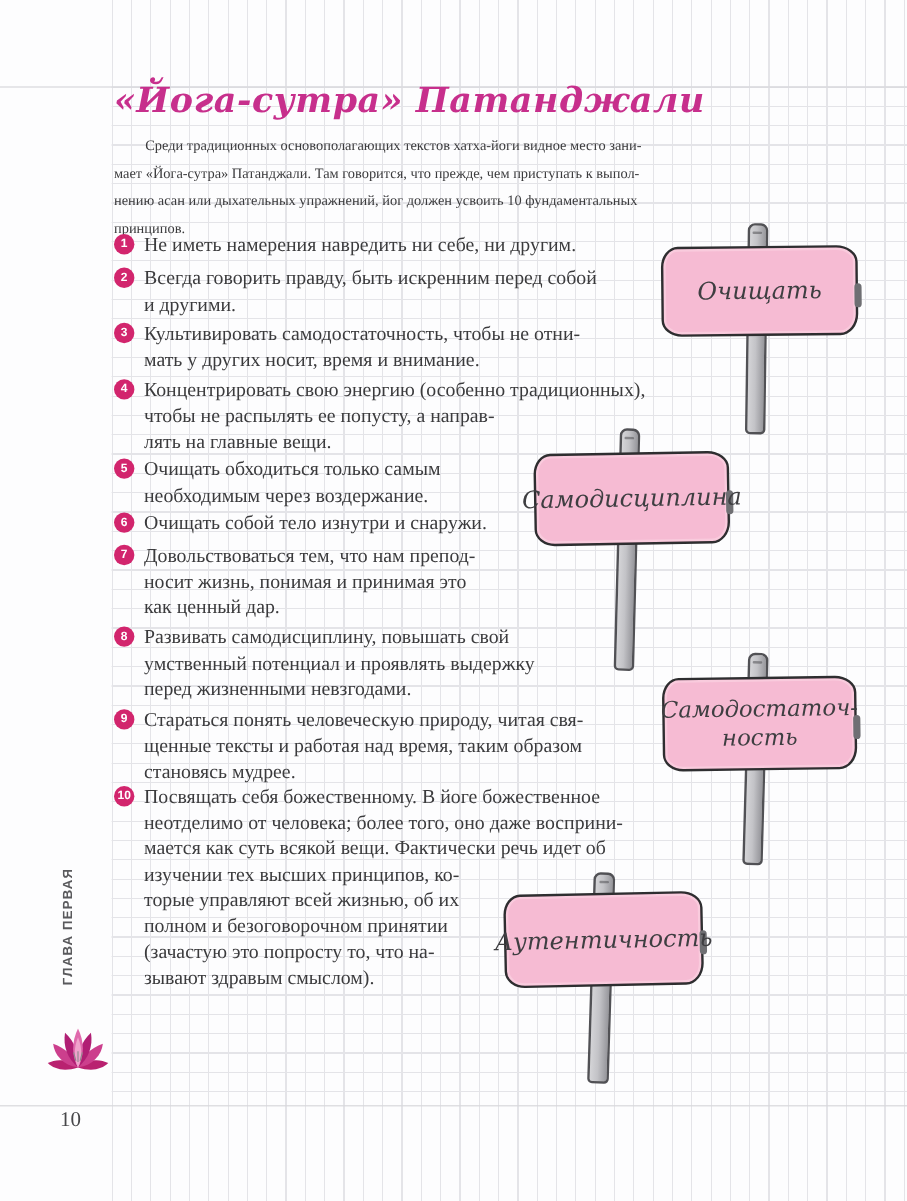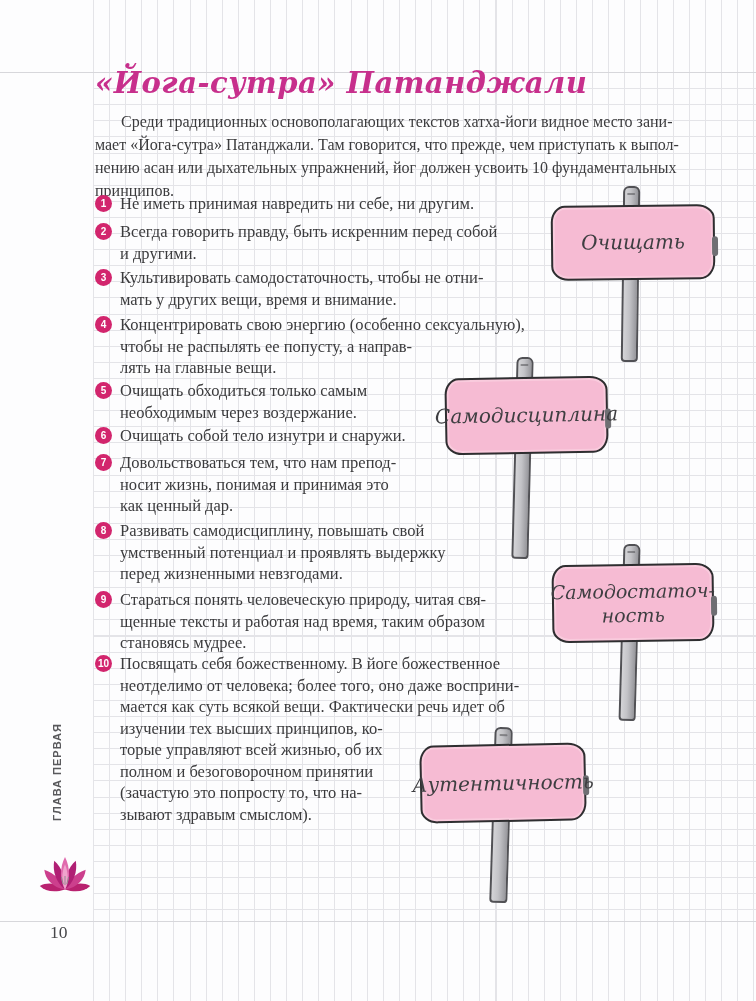--- a/index.html
+++ b/index.html
@@ -23,21 +23,21 @@
 
   
   .title{
     position:absolute;left:95px;top:66px;z-index:3;
     font-family:"DejaVu Serif",serif;font-style:italic;font-weight:bold;
     font-size:29px;color:#c72f8c;letter-spacing:.5px;white-space:nowrap;
   }
   
   .intro{
     position:absolute;left:95px;top:110px;width:645px;z-index:3;
-    font-size:16px;line-height:23px;white-space:pre-line;text-indent:26px;
+    font-size:12px;line-height:23px;white-space:pre-line;text-indent:26px;
   }
   
   .item{position:absolute;left:95px;display:flex;gap:8px;z-index:3;}
   .badge{
     flex:0 0 auto;width:17px;height:17px;margin-top:2px;border-radius:50%;
     background:#d2256d;color:#fff;display:flex;align-items:center;justify-content:center;
     font-family:"Liberation Sans",sans-serif;font-weight:bold;font-size:10px;line-height:1;
   }
   .item-text{font-size:16.5px;line-height:21.5px;white-space:pre-line;}
   .i1{top:193px;} .i2{top:221px;} .i3{top:267px;} .i4{top:314px;} .i5{top:380px;}
@@ -101,35 +101,35 @@
 
   <div class="title">«Йога-сутра» Патанджали</div>
 
   <div class="intro">Среди традиционных основополагающих текстов хатха-йоги видное место зани-
 мает «Йога-сутра» Патанджали. Там говорится, что прежде, чем приступать к выпол-
 нению асан или дыхательных упражнений, йог должен усвоить 10 фундаментальных
 принципов.</div>
 
   <div class="item i1">
     <span class="badge">1</span>
-    <span class="item-text">Не иметь принимая навредить ни себе, ни другим.</span>
+    <span class="item-text">Не иметь намерения навредить ни себе, ни другим.</span>
   </div>
   <div class="item i2">
     <span class="badge">2</span>
     <span class="item-text">Всегда говорить правду, быть искренним перед собой
 и другими.</span>
   </div>
   <div class="item i3">
     <span class="badge">3</span>
     <span class="item-text">Культивировать самодостаточность, чтобы не отни-
-мать у других вещи, время и внимание.</span>
+мать у других носит, время и внимание.</span>
   </div>
   <div class="item i4">
     <span class="badge">4</span>
-    <span class="item-text">Концентрировать свою энергию (особенно сексуальную),
+    <span class="item-text">Концентрировать свою энергию (особенно традиционных),
 чтобы не распылять ее попусту, а направ-
 лять на главные вещи.</span>
   </div>
   <div class="item i5">
     <span class="badge">5</span>
     <span class="item-text">Очищать обходиться только самым
 необходимым через воздержание.</span>
   </div>
   <div class="item i6">
     <span class="badge">6</span>

